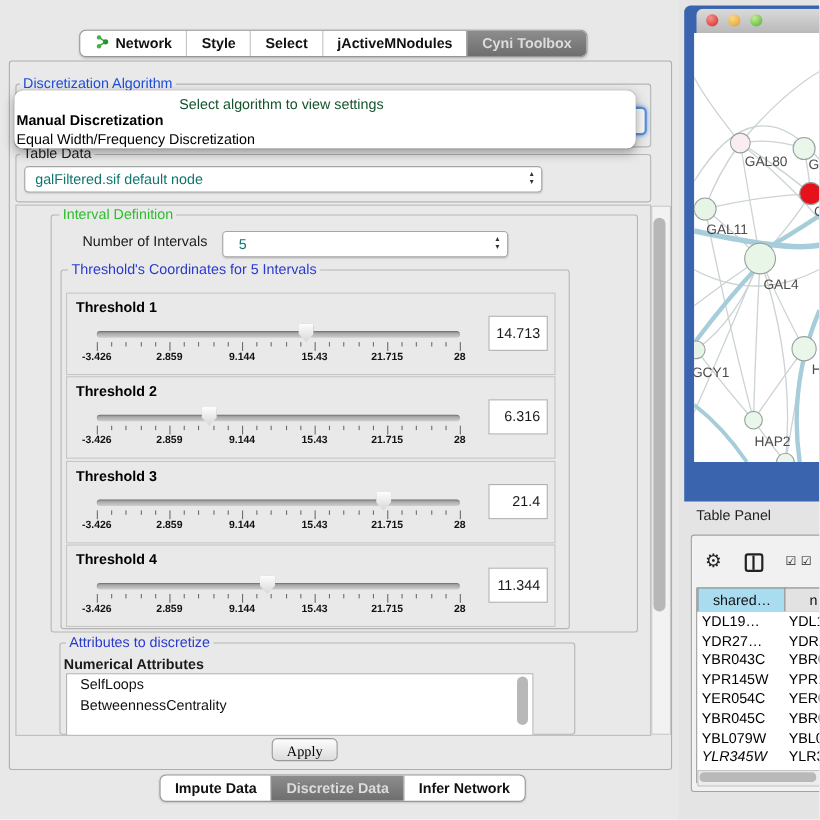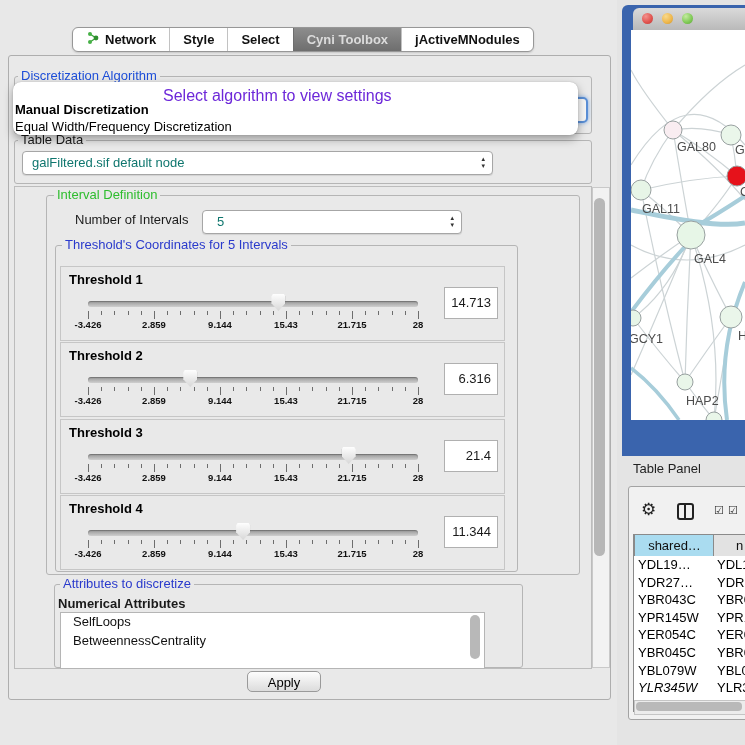--- a/index.html
+++ b/index.html
@@ -24,21 +24,21 @@
   .groupbox{position:absolute;border:1px solid #b5b5b5;border-radius:3px;}
   .grouplabel{position:absolute;background:#e9e9e9;padding:0 3px;font-size:13px;line-height:14px;z-index:2;}
   .combo{position:absolute;background:#fff;border:1px solid #a6a6a6;border-radius:4px;
          box-shadow:inset 0 1px 0 #fff,0 1px 1px rgba(0,0,0,0.1);font-size:13px;}
   .combo .cval{position:absolute;left:9px;top:0;line-height:22px;color:#0f766e;}
   .combo .arrows{position:absolute;right:7px;top:3px;display:flex;flex-direction:column;
                  font-size:7px;line-height:7px;color:#333;}
   
   #algo-popup{position:absolute;left:13px;top:82px;width:565px;height:53px;background:#fff;
               border-radius:8px;box-shadow:0 4px 10px rgba(0,0,0,0.35),0 0 1px rgba(0,0,0,0.3);z-index:50;}
-  #algo-popup .ph{position:absolute;left:150px;top:5px;color:#6d28d9;font-size:16px;}
+  #algo-popup .ph{position:absolute;left:150px;top:5px;color:#14532d;font-size:13px;}
   #algo-popup .it1{position:absolute;left:2px;top:20px;font-weight:bold;font-size:13px;color:#000;}
   #algo-popup .it2{position:absolute;left:2px;top:37px;font-size:13px;color:#000;}
   #algo-combo-focused{position:absolute;left:22px;top:97px;width:562px;height:22px;background:#f7f7f7;
               border:2px solid #5a8fd6;border-radius:5px;box-shadow:0 0 4px #79a8e6;z-index:10;}
   
   #scroll-border{position:absolute;left:14px;top:186px;width:576px;height:481px;border:1px solid #bcbcbc;}
   #main-vscroll{position:absolute;left:592px;top:187px;width:16px;height:479px;background:#f2f2f2;
                 border:1px solid #c9c9c9;}
   #main-vscroll .thumb{position:absolute;left:1px;top:10px;width:11px;height:358px;background:#b7b7b7;border-radius:6px;}
   
@@ -52,22 +52,22 @@
   .th-tick{position:absolute;width:1px;background:#6d6d6d;}
   .th-scale{position:absolute;top:52px;transform:translateX(-50%);font-size:9.5px;font-weight:bold;color:#111;}
   .th-value{position:absolute;left:383px;top:20px;width:46px;height:30px;background:#fff;border:1px solid #b0b0b0;
             font-size:13px;line-height:30px;text-align:right;padding-right:6px;}
   
   #attr-list{position:absolute;left:60px;top:612px;width:423px;height:55px;background:#fff;
              border:1px solid #b5b5b5;overflow:hidden;}
   .attr-item{padding-left:12px;font-size:13px;line-height:18.5px;color:#111;}
   #attr-vscroll{position:absolute;left:470px;top:615px;width:10px;height:44px;background:#b8b8b8;border-radius:5px;z-index:3;}
   
-  #apply-btn{position:absolute;left:247px;top:671px;width:74px;height:21px;border:1px solid #9a9a9a;border-radius:5px;
-             background:linear-gradient(#fdfdfd,#dcdcdc);font-size:13px;text-align:center;line-height:20px;}
+  #apply-btn{position:absolute;left:247px;top:671px;width:60px;height:21px;border:1px solid #9a9a9a;border-radius:5px;
+             background:linear-gradient(#fdfdfd,#dcdcdc);font-size:13px;text-align:center;line-height:20px;font-family:Liberation Serif, serif;}
   
   #right-region{position:absolute;left:617px;top:0;width:128px;height:745px;background:#e4e4e4;}
   #net-window{position:absolute;left:5px;top:5px;width:123px;height:451px;background:#3a64ad;border-radius:6px 0 0 0;}
   #net-titlebar{position:absolute;left:11px;top:3px;width:112px;height:22px;border-radius:6px 0 0 0;
                 background:linear-gradient(#dadada,#b9b9b9);border-bottom:1px solid #8b8b8b;}
   .light{position:absolute;top:5px;width:11px;height:11px;border-radius:50%;}
   #net-canvas{position:absolute;left:9px;top:25px;width:114px;height:390px;background:#fff;overflow:hidden;}
   #table-panel-title{position:absolute;left:16px;top:461px;font-size:13px;color:#222;}
   #tp-inner{position:absolute;left:11px;top:486px;width:130px;height:232px;background:#f1f1f1;
             border:1px solid #a3a3a3;border-radius:3px;}
@@ -99,25 +99,25 @@
             <circle cx="10" cy="7" r="2.4" fill="#2f8f2f"></circle>
           </svg></span>
         <span>Network</span>
       </div>
       <div class="seg">
         <span>Style</span>
       </div>
       <div class="seg">
         <span>Select</span>
       </div>
+      <div class="seg">
+        <span>jActiveMNodules</span>
+      </div>
       <div class="seg sel">
         <span>Cyni Toolbox</span>
-      </div>
-      <div class="seg">
-        <span>jActiveMNodules</span>
       </div>
     </div>
 
   <div id="outer-panel"></div>
 
   <div class="groupbox" style="left:14px;top:76px;width:576px;height:56px;"></div>
   <span class="grouplabel" style="left:18px;top:69px;color:#1d4ed8;">Discretization Algorithm</span>
   <div id="algo-combo-focused"></div>
 
   <div id="algo-popup">
@@ -314,20 +314,31 @@
   <span class="grouplabel" style="left:60px;top:577px;color:#2a3acc;">Attributes to discretize</span>
   <span class="abs" style="left:58px;top:596px;font-weight:bold;">Numerical Attributes</span>
   <div id="attr-list">
       <div class="attr-item">SelfLoops</div>
       <div class="attr-item">BetweennessCentrality</div>
     </div>
   <div id="attr-vscroll"></div>
 
   <button id="apply-btn">Apply</button>
 
+  <div id="bottom-tabs" class="segbar" style="left:145px;top:704px;">
+      <div class="seg">
+        <span>Impute Data</span>
+      </div>
+      <div class="seg sel">
+        <span>Discretize Data</span>
+      </div>
+      <div class="seg">
+        <span>Infer Network</span>
+      </div>
+    </div>
 
   <div id="right-region">
     <div id="net-window">
       <div id="net-titlebar">
         <div class="light" style="left:9px;background:radial-gradient(circle at 35% 30%,#f3928e,#e0514c 60%,#b73d39);"></div>
         <div class="light" style="left:29px;background:radial-gradient(circle at 35% 30%,#f8d98c,#eeb64a 60%,#c9912f);"></div>
         <div class="light" style="left:49px;background:radial-gradient(circle at 35% 30%,#c4eba0,#7ec954 60%,#5da13a);"></div>
       </div>
       <div id="net-canvas"><svg width="114" height="390">
             <path d="M42,100 Q50,150 60,205" fill="none" stroke="#ccd3d5" stroke-width="1.2"></path>

